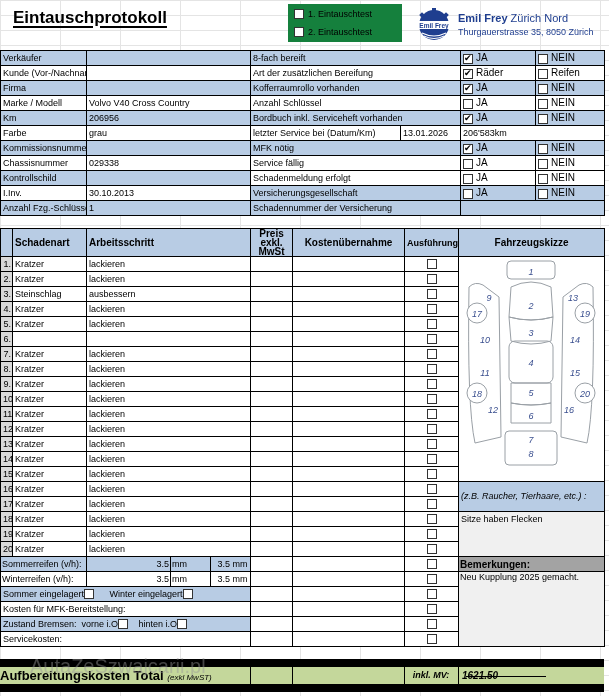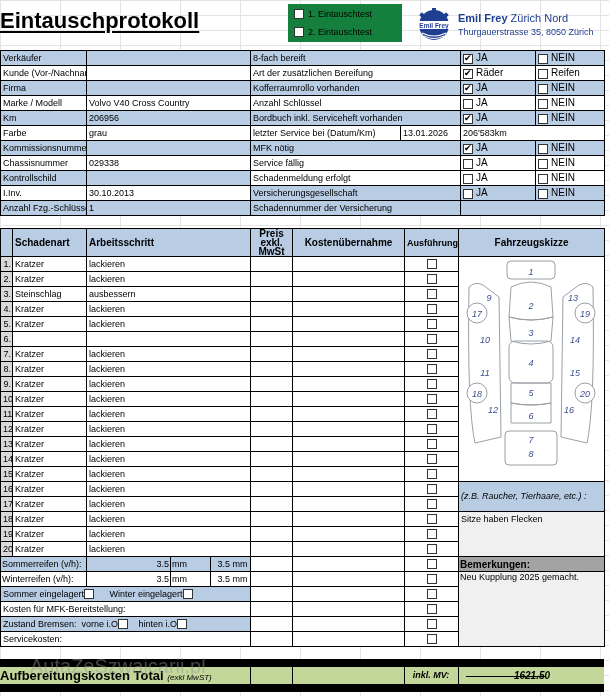--- a/index.html
+++ b/index.html
@@ -2,22 +2,22 @@
 <html><head>
 <meta charset="utf-8">
 <style>
   html,body{margin:0;padding:0;}
   body{width:609px;height:696px;background:#fff;position:relative;overflow:hidden;
        font-family:"Liberation Sans",sans-serif;font-size:9px;color:#000;}
   .abs{position:absolute;box-sizing:border-box;}
   .grid-bg{position:absolute;left:0;top:0;width:609px;height:696px;
     background-image:linear-gradient(#e4e4e4 1px,transparent 1px),linear-gradient(90deg,#e4e4e4 1px,transparent 1px);
     background-size:60px 15px;}
-  .title{left:0;top:8px;font-family:"Liberation Sans",sans-serif;font-weight:bold;font-size:22px;
-    text-decoration:underline;text-decoration-thickness:2px;text-underline-offset:3px;white-space:nowrap;}
+  .title{left:0;top:8px;font-family:"Liberation Sans",sans-serif;font-weight:bold;font-size:17px;
+    text-decoration:underline;text-decoration-thickness:2px;text-underline-offset:3px;white-space:nowrap;padding-left:13px;}
   .testbox{left:288px;top:4px;width:114px;height:38px;background:#15803d;}
   .tb{width:10px;height:10px;border:1px solid #333;background:#fff;display:inline-block;vertical-align:middle;box-sizing:border-box;}
   .testrow{position:absolute;left:6px;font-size:9px;display:flex;align-items:center;gap:4px;white-space:nowrap;}
   .logo{left:414px;top:8px;width:40px;height:34px;}
   .brand{left:458px;top:12px;color:#1f3e8f;font-size:11px;white-space:nowrap;}
   .brand b{font-weight:bold;}
   .brand-addr{left:458px;top:27px;color:#1f3e8f;font-size:9px;white-space:nowrap;}
 
   table{border-collapse:collapse;position:absolute;table-layout:fixed;}
   td,th{border:1px solid #000;padding:0 2px;height:15px;box-sizing:border-box;white-space:nowrap;overflow:hidden;
@@ -33,21 +33,21 @@
   .center{text-align:center;}
   .sketch-cell{background:#fff;padding:0;vertical-align:top;}
   .note-hdr{background:#b8cce4;font-style:italic;white-space:normal;line-height:11px;}
   .note-body{background:#f0f0f0;vertical-align:top;white-space:normal;padding-top:2px;}
   .bem-hdr{background:#a3a3a3;font-weight:bold;font-size:10px;}
   .blackbar{left:0;width:604px;height:8px;background:#000;}
   .totalrow{left:0;top:667px;width:604px;height:17px;background:#c4d79b;}
   .total-label{left:0;top:667px;font-weight:bold;font-size:13px;white-space:nowrap;line-height:17px;}
   .total-label i{font-weight:normal;font-size:8px;}
   .inkl{left:404px;top:667px;width:54px;text-align:center;font-weight:bold;font-style:italic;line-height:17px;font-size:9px;}
-  .total-val{left:462px;top:667px;width:140px;text-align:center;font-weight:bold;font-style:italic;line-height:17px;font-size:10px;}
+  .total-val{left:462px;top:667px;width:140px;text-align:left;font-weight:bold;font-style:italic;line-height:17px;font-size:10px;}
   .total-line{left:466px;top:676px;width:80px;height:1px;background:#000;}
   .vsep{top:667px;width:1px;height:17px;background:#000;}
   .watermark{left:30px;top:655px;font-size:20px;color:rgba(150,150,150,0.45);white-space:nowrap;}
   .mmrow td{padding:0 1px;}
   .r{text-align:right;}
 </style>
 </head>
 <body>
 
 <div class="grid-bg"></div>

